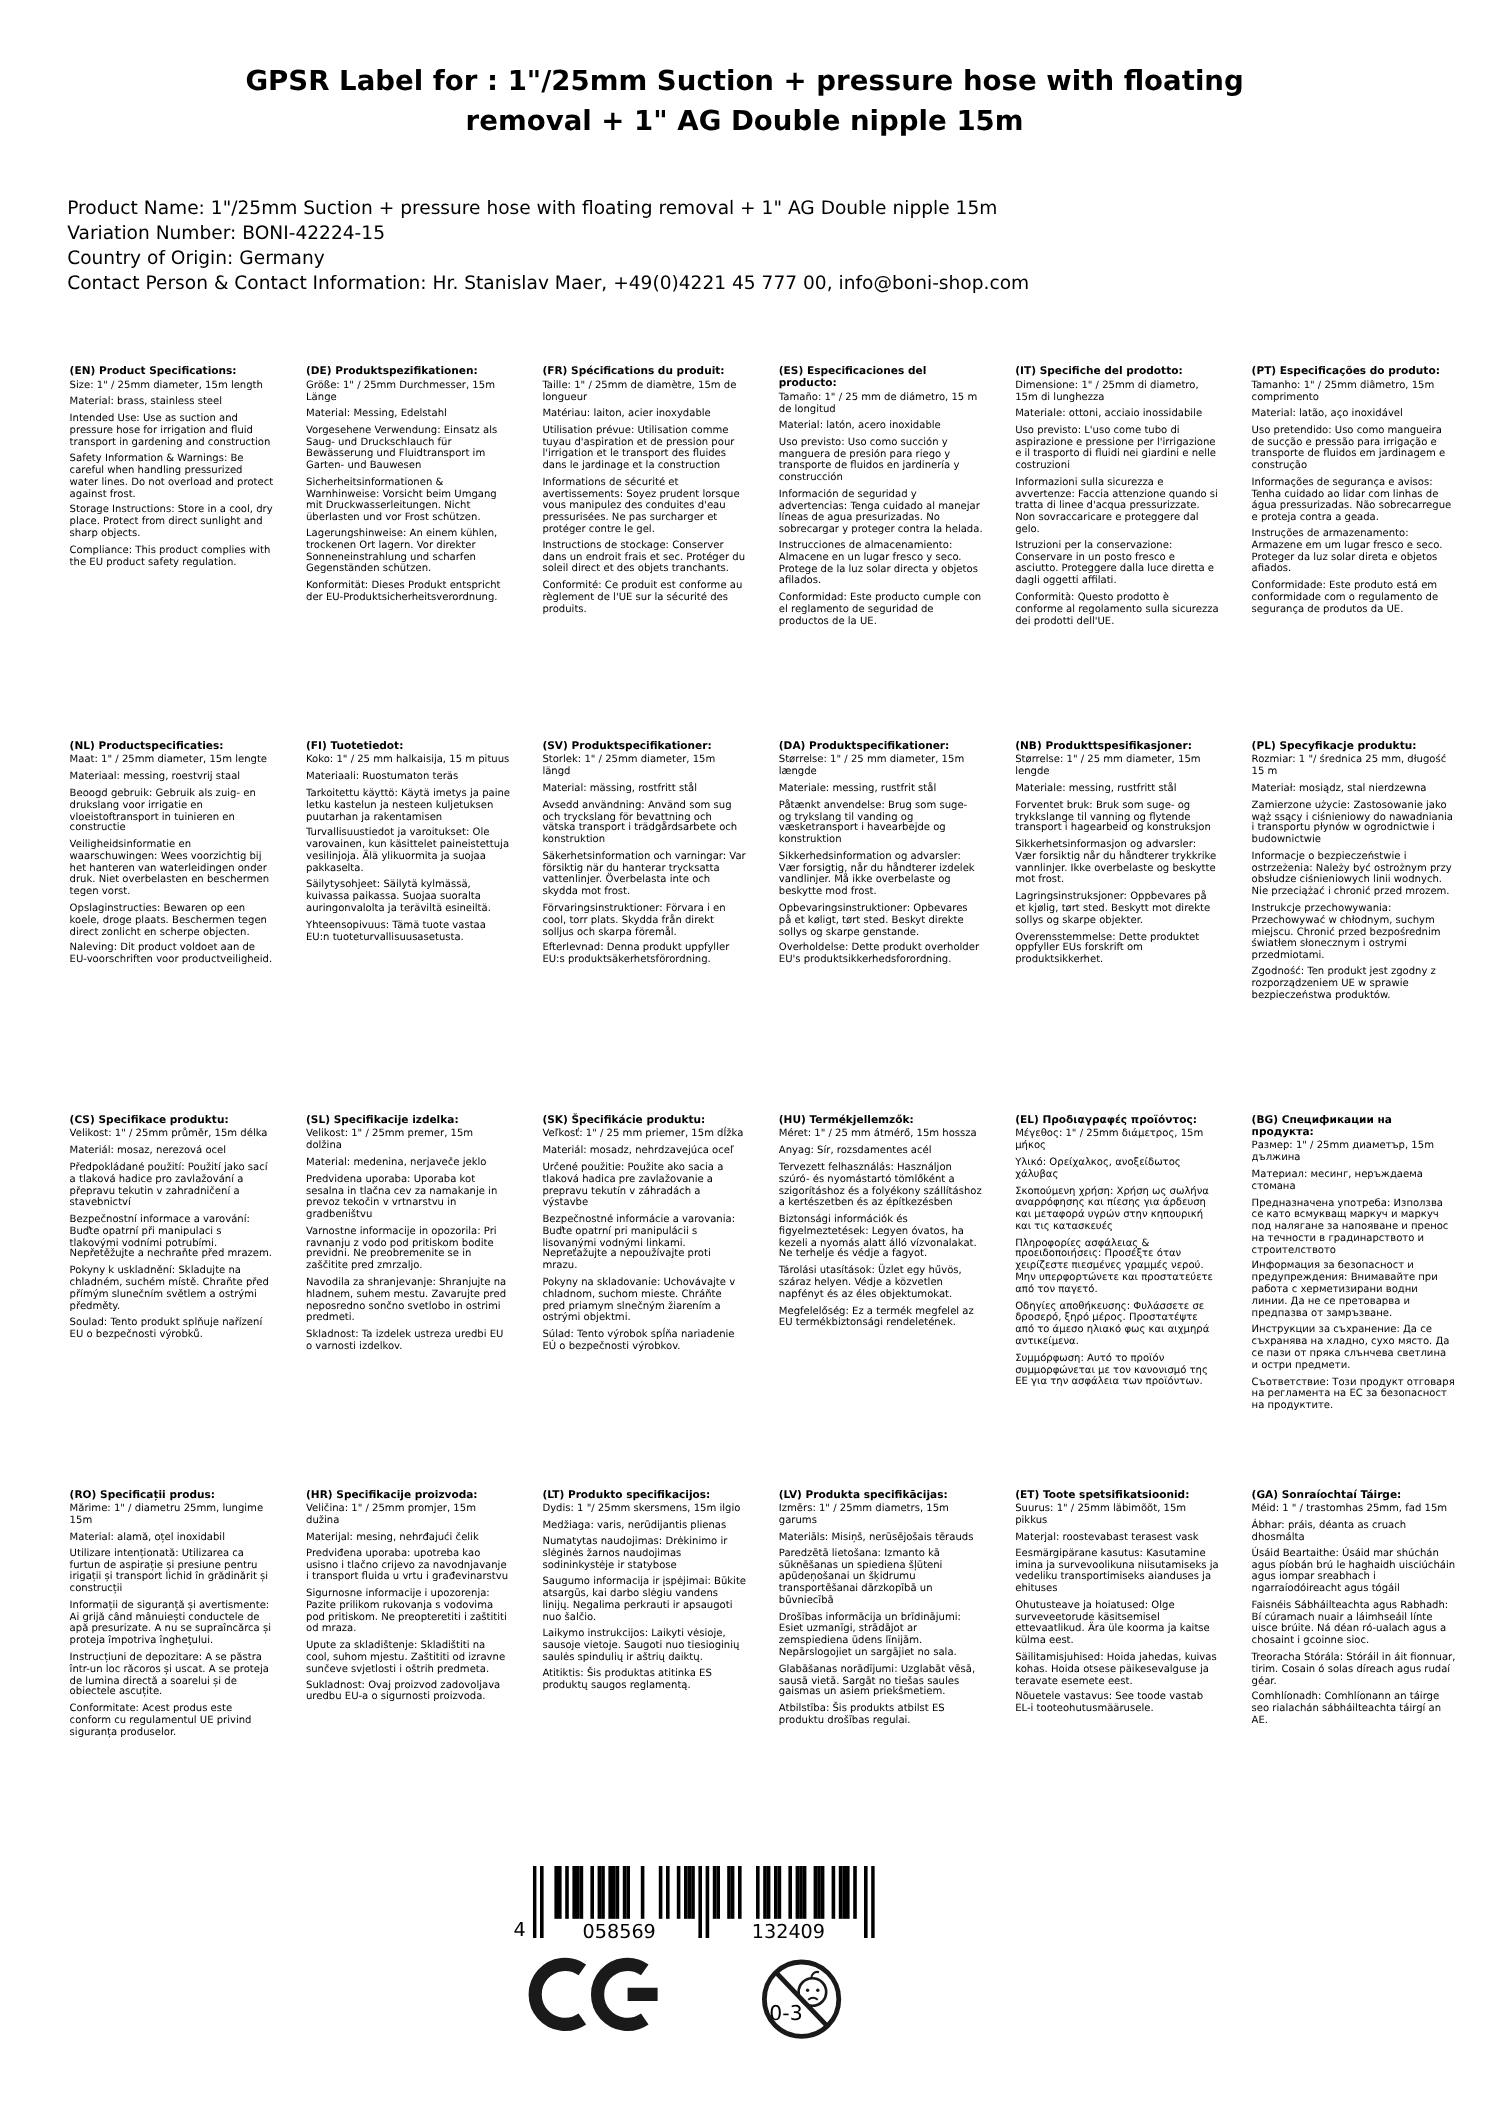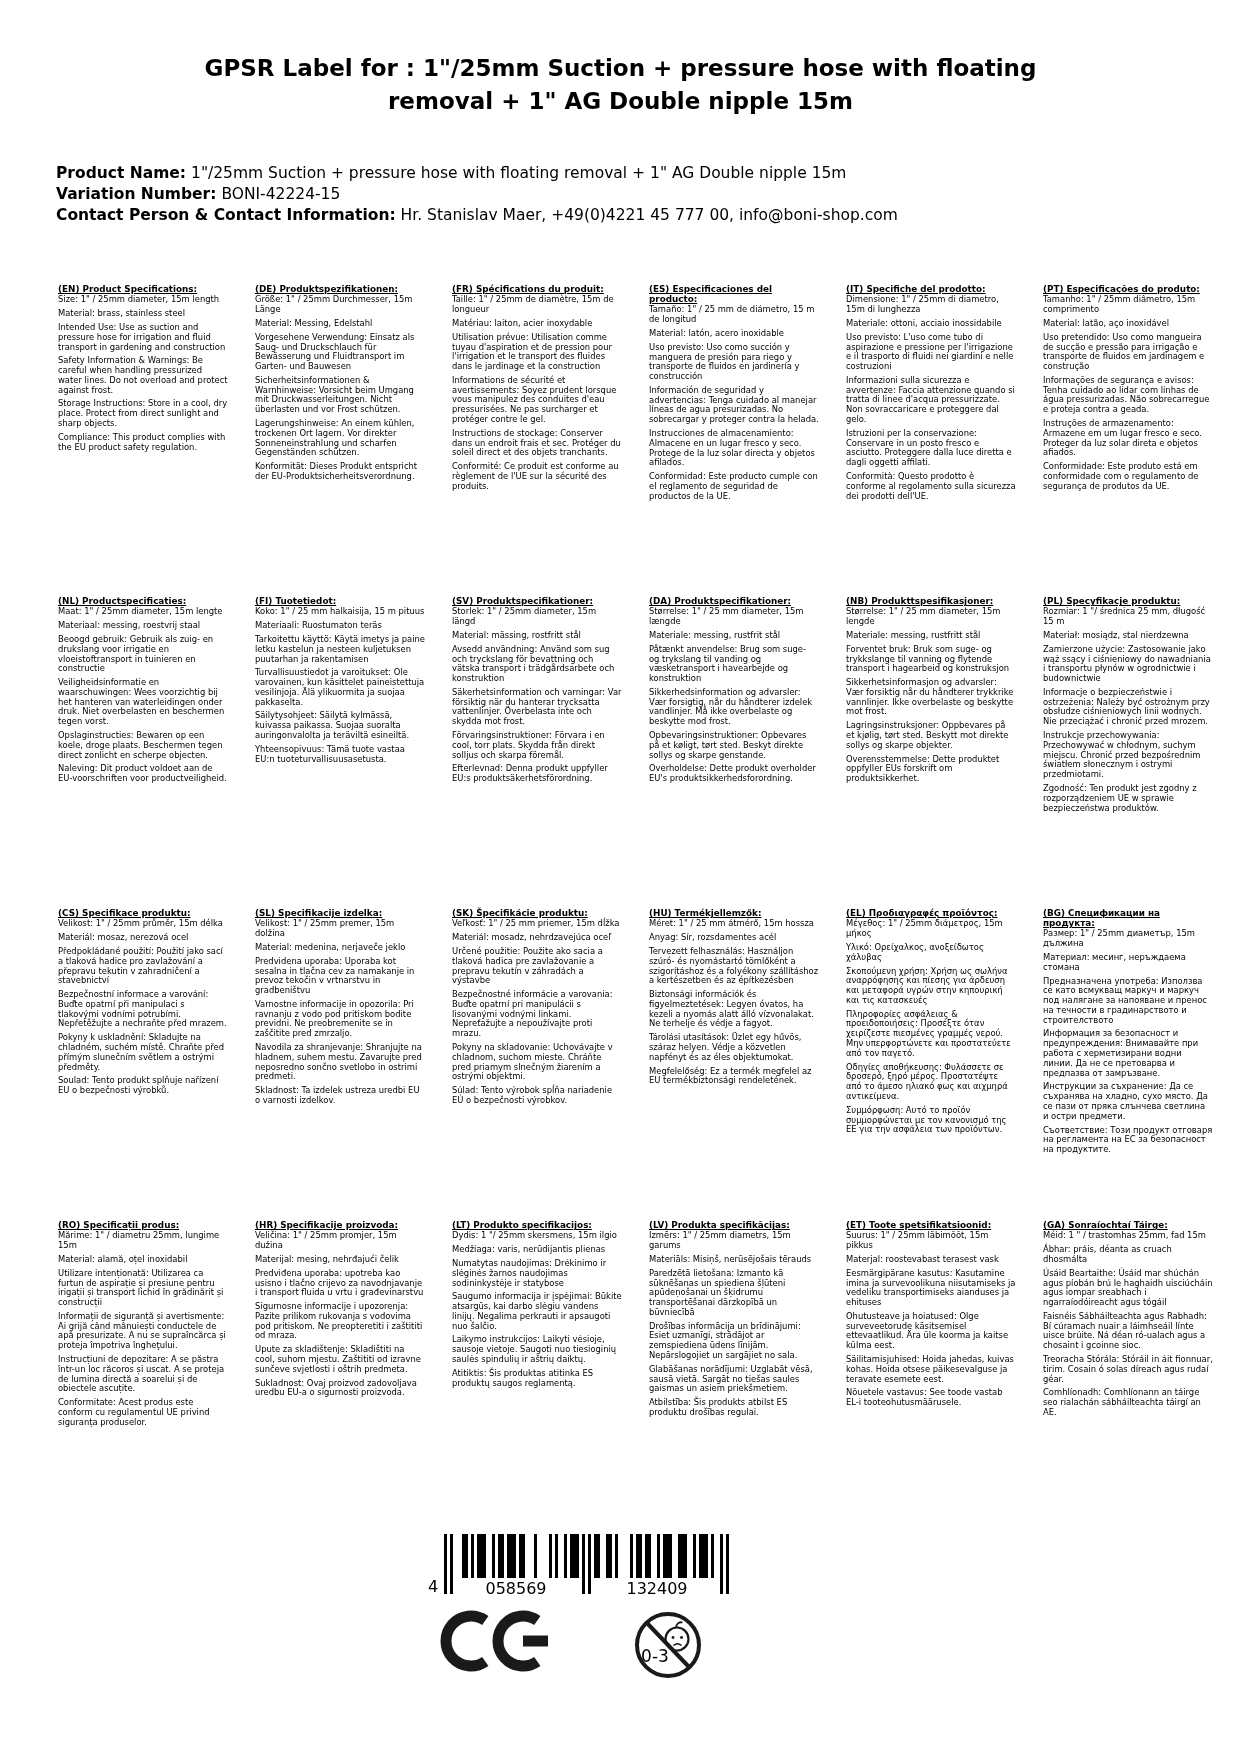--- a/index.html
+++ b/index.html
@@ -1,44 +1,45 @@
 <!DOCTYPE html>
 <html><head>
 <meta charset="utf-8">
 <style>
   html,body{margin:0;padding:0;background:#fff;}
   body{width:1241px;height:1754px;color:#000;font-family:"DejaVu Sans",sans-serif;position:relative;overflow:hidden;}
   .title{margin:52px auto 0 auto;width:900px;text-align:center;font-size:23px;font-weight:bold;line-height:1.42;}
   .info{margin:46px 0 0 56px;font-size:15.5px;line-height:21px;}
   .info-row{white-space:nowrap;}
-  .info-label{font-weight:bold;}
+  .info-label{font-weight:normal;}
   .info-value{font-weight:normal;}
   .spec-grid{margin:58px 0 0 58px;width:1155px;display:grid;grid-template-columns:repeat(6,1fr);column-gap:27px;grid-auto-rows:minmax(312px,auto);}
   .spec-block{font-size:8.4px;line-height:9.8px;}
-  .spec-heading{font-size:8.8px;font-weight:bold;margin:0 0 1px 0;line-height:10px;text-decoration:underline;}
+  .spec-heading{font-size:8.8px;font-weight:bold;margin:0 0 1px 0;line-height:10px;}
   .spec-block p{margin:0 0 4px 0;}
   .footer{margin:2px 0 0 428px;width:360px;}
   .barcode-row{display:flex;align-items:flex-end;}
   .barcode-lead{font-size:16px;line-height:1;padding:0 6px 1px 0;}
   .barcode-svg text{font-family:"DejaVu Sans",sans-serif;font-size:16px;}
   .marks-row{display:flex;align-items:flex-start;margin-top:13px;}
   .ce-svg{margin-left:12px;}
   .age-svg{margin-left:78px;}
   .age-svg text{font-family:"DejaVu Sans",sans-serif;font-size:17px;}
 </style>
 </head>
 <body>
 
 <div class="page">
 
   <h1 class="title">GPSR Label for : 1"/25mm Suction + pressure hose with floating removal + 1" AG Double nipple 15m</h1>
 
   <div class="info">
       <div class="info-row"><span class="info-label">Product Name:</span> <span class="info-value">1"/25mm Suction + pressure hose with floating removal + 1" AG Double nipple 15m</span></div>
       <div class="info-row"><span class="info-label">Variation Number:</span> <span class="info-value">BONI-42224-15</span></div>
+      <div class="info-row"><span class="info-label">Country of Origin:</span> <span class="info-value">Germany</span></div>
       <div class="info-row"><span class="info-label">Contact Person &amp; Contact Information:</span> <span class="info-value">Hr. Stanislav Maer, +49(0)4221 45 777 00, info@boni-shop.com</span></div>
     </div>
 
   <div class="spec-grid">
       <section class="spec-block">
     <h3 class="spec-heading">(EN) Product Specifications:</h3>
   <p>Size: 1" / 25mm diameter, 15m length</p>
         <p>Material: brass, stainless steel</p>
         <p>Intended Use: Use as suction and pressure hose for irrigation and fluid transport in gardening and construction</p>
         <p>Safety Information &amp; Warnings: Be careful when handling pressurized water lines. Do not overload and protect against frost.</p>

